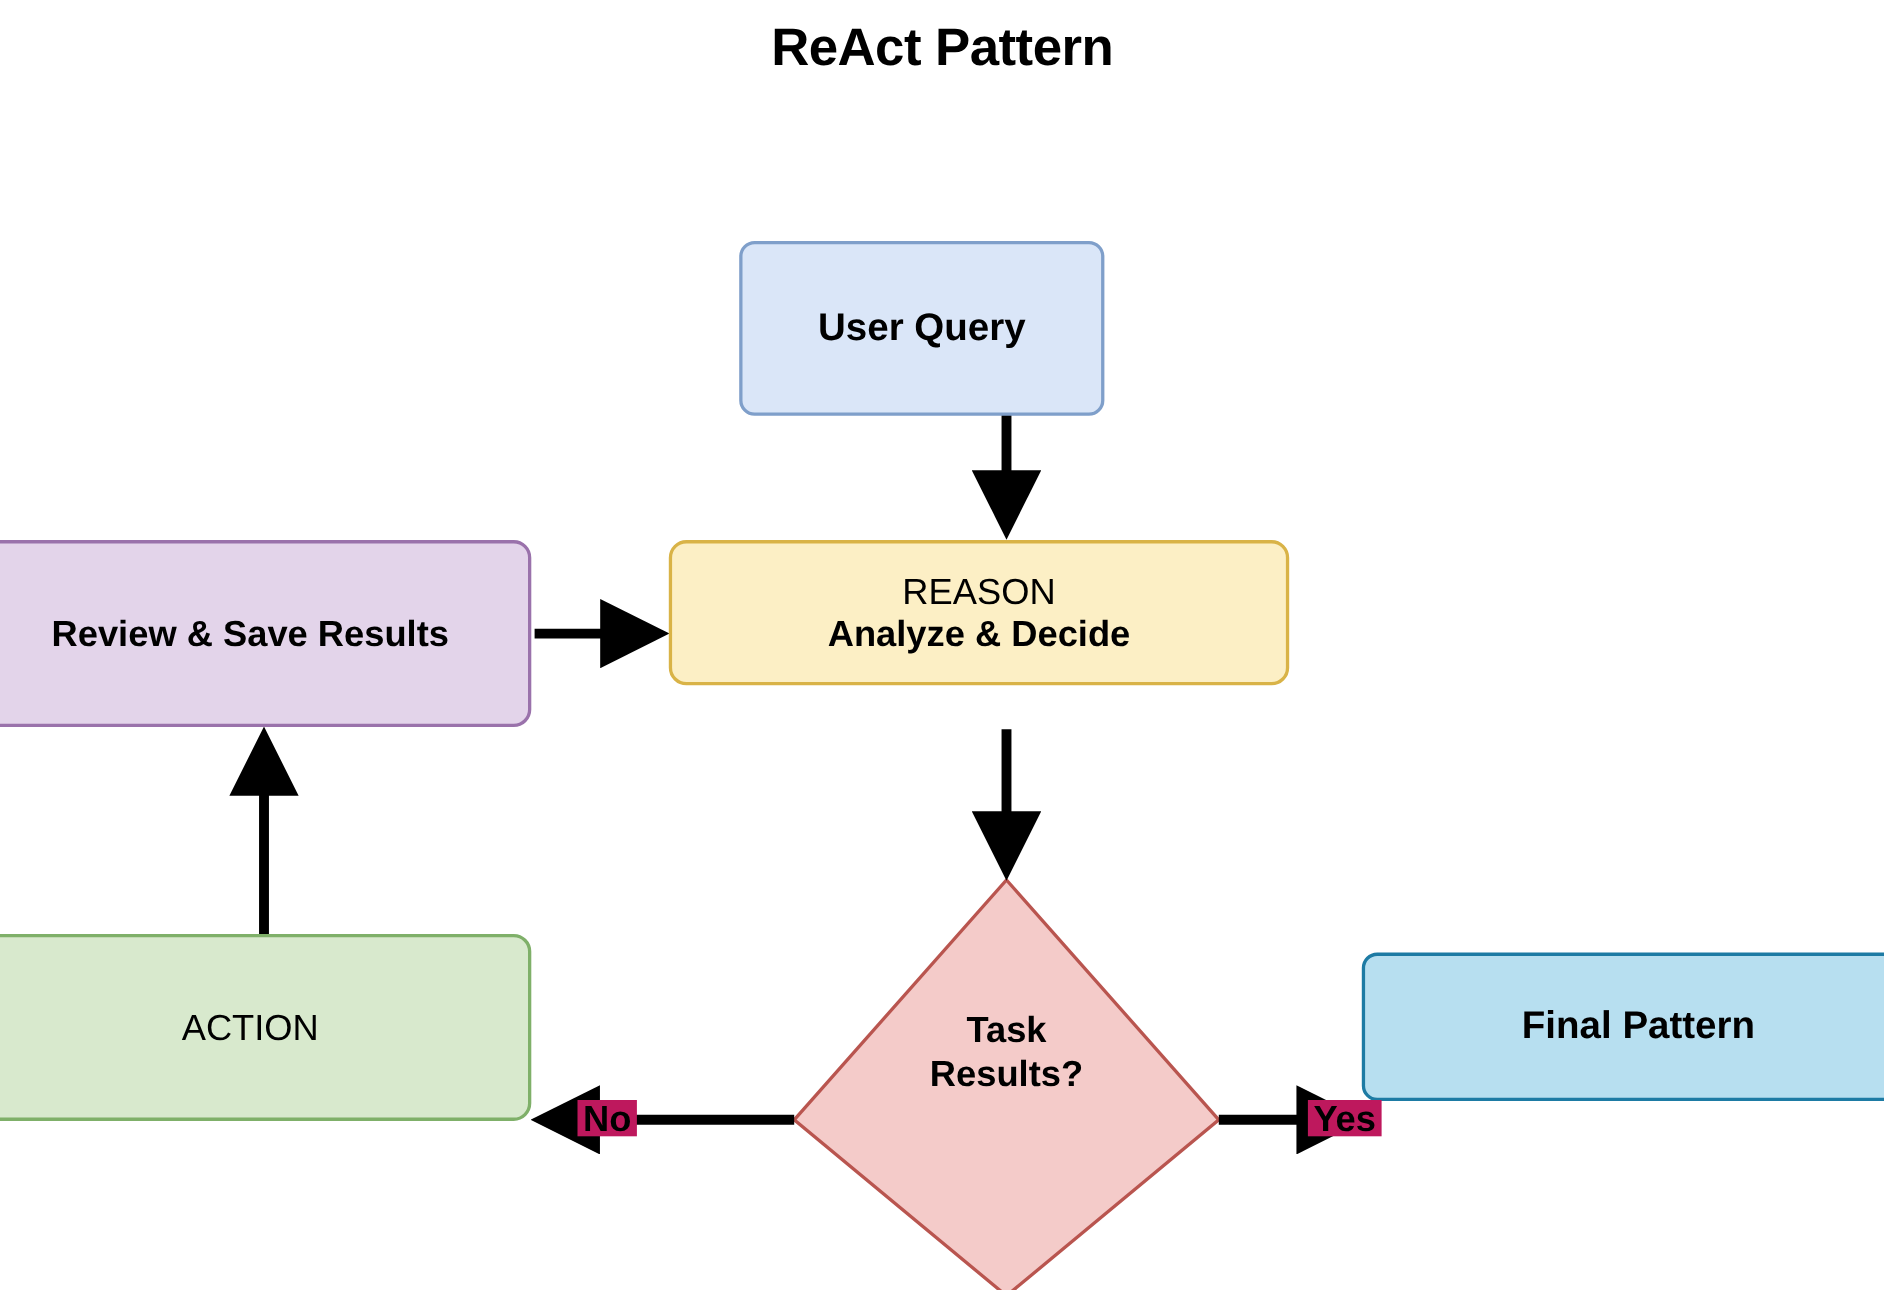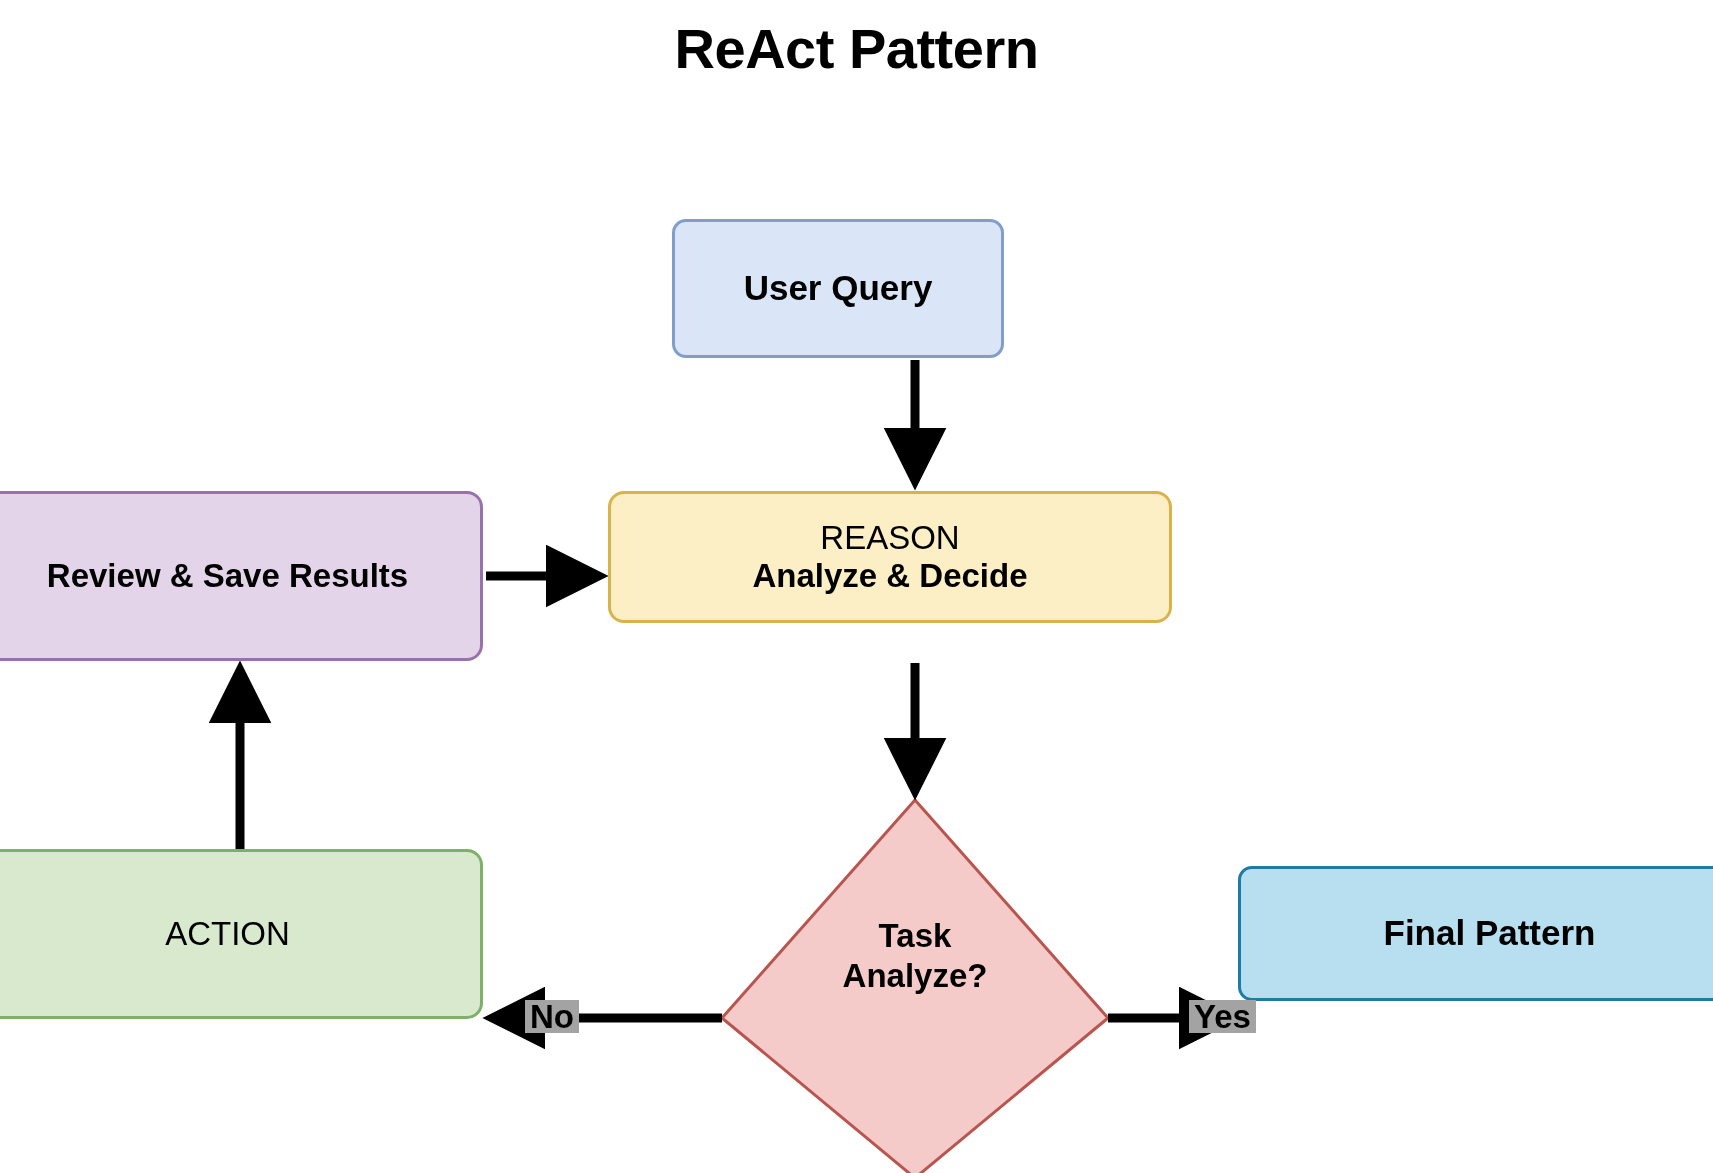--- a/index.html
+++ b/index.html
@@ -23,42 +23,42 @@
     top: 0;
     width: 1713px;
     height: 1173px;
   }
   .title {
     position: absolute;
     left: 0;
     top: 16px;
     width: 1713px;
     text-align: center;
-    font-size: 56px;
+    font-size: 48px;
     font-weight: bold;
     color: #000000;
     letter-spacing: -0.5px;
   }
   .node {
     position: absolute;
     box-sizing: border-box;
     display: flex;
     flex-direction: column;
     align-items: center;
     justify-content: center;
     color: #000000;
     text-align: center;
     line-height: 1.16;
   }
   .node .l1 { font-size: 33px; font-weight: 400; }
   .node .l2 { font-size: 33px; font-weight: bold; }
   .node .single { font-size: 35px; font-weight: bold; }
 
   #node-user-query {
-    left: 672px; top: 219px; width: 332px; height: 139px;
+    left: 672px; top: 219px; width: 332px; height: 159px;
     background: #dae6f8;
     border: 3px solid #7f9fca;
     border-radius: 14px;
   }
   #node-observation {
     left: -28px; top: 491px; width: 511px; height: 170px;
     background: #e3d4ea;
     border: 3px solid #9a72ab;
     border-radius: 16px;
   }
@@ -95,21 +95,21 @@
     color: #000000;
     text-align: left;
     line-height: 1.2;
     pointer-events: none;
   }
   .edge-label {
     position: absolute;
     font-size: 33px;
     font-weight: bold;
     color: #000000;
-    background: #a3a3a3;
+    background: #be185d;
     padding: 0 5px;
     line-height: 1;
   }
   #edge-label-no { left: 525px; top: 1000px; }
   #edge-label-yes { left: 1189px; top: 1000px; }
 </style>
 </head>
 <body>
 
 <div id="canvas">
@@ -150,21 +150,21 @@
     <span class="l1">REASON</span>
     <span class="l2">Analyze &amp; Decide</span>
   </div>
 
   <div class="node" id="node-action">
     <span class="l1">ACTION</span>
   </div>
 
   <div class="diamond-label">
     <span>Task</span>
-    <span>Analyze?</span>
+    <span>Results?</span>
   </div>
 
   <div class="node" id="node-final-answer">
     <span class="single">Final Pattern</span>
   </div>
 
   <div class="edge-label" id="edge-label-no">No</div>
   <div class="edge-label" id="edge-label-yes">Yes</div>
 
 </div>

